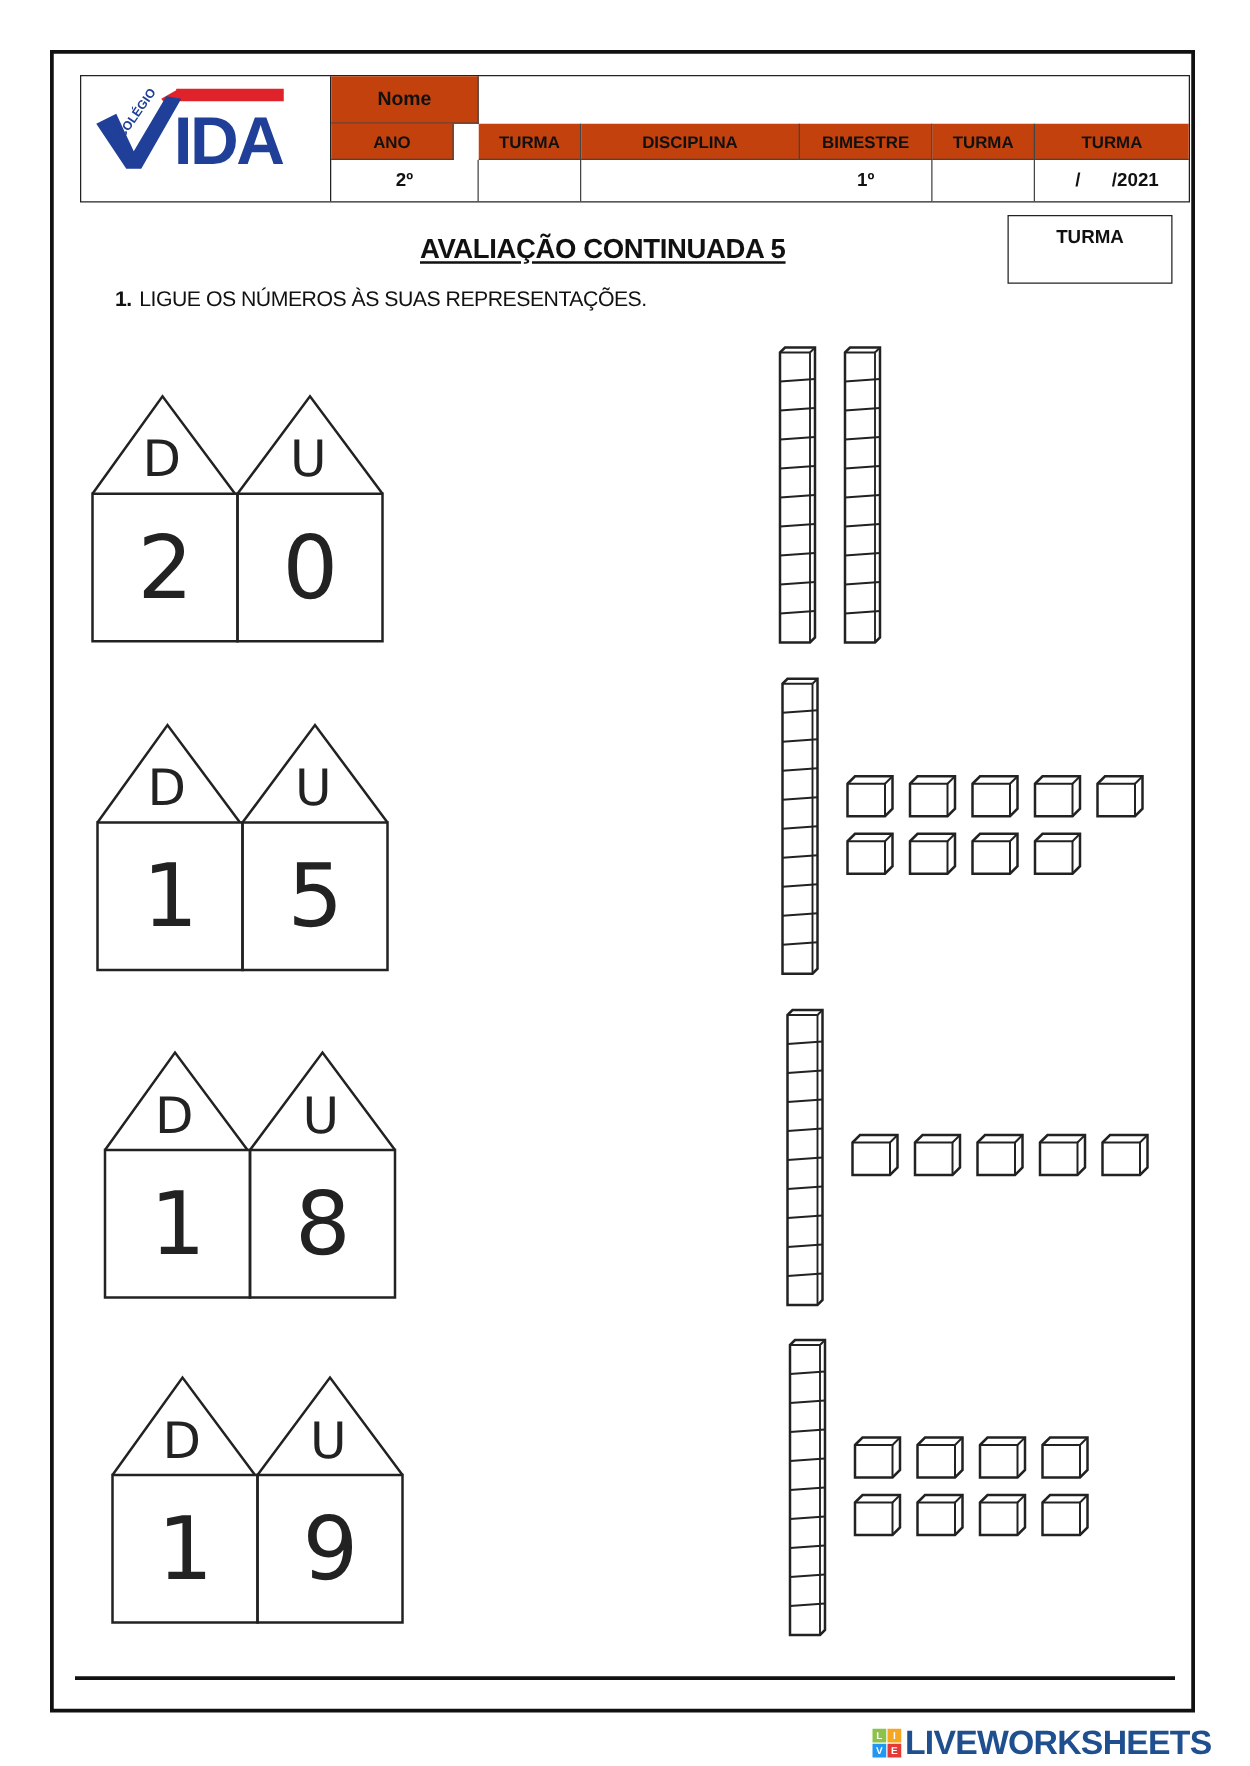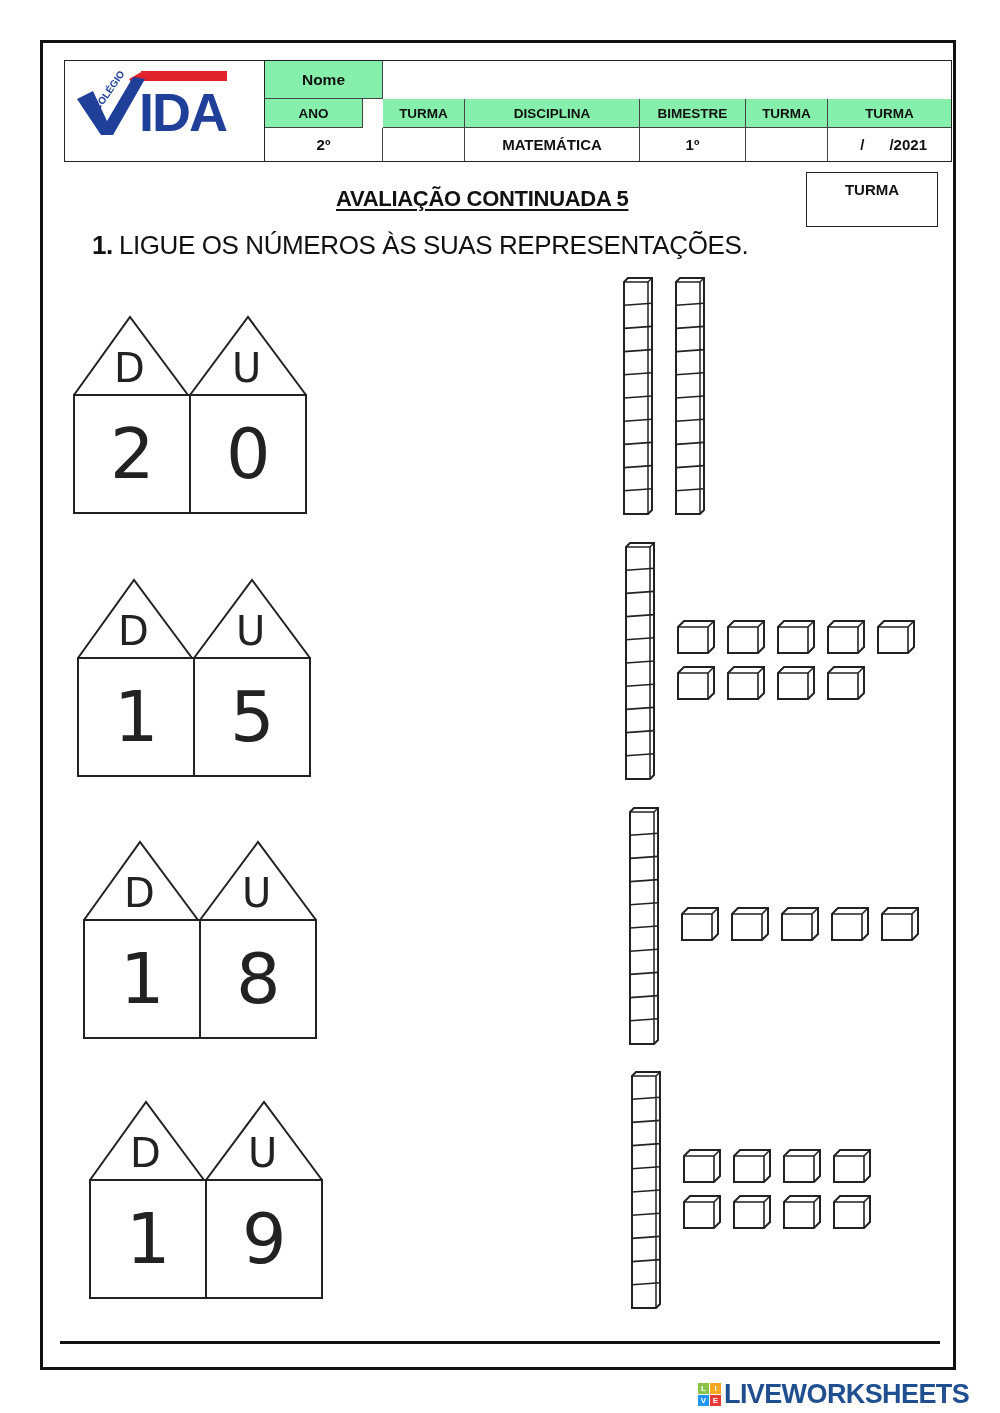--- a/index.html
+++ b/index.html
@@ -2,30 +2,30 @@
 <html><head>
 <meta charset="utf-8">
 <style>
   html,body{margin:0;padding:0;background:#ffffff;}
   body{width:1000px;height:1413px;position:relative;overflow:hidden;font-family:"Liberation Sans",sans-serif;color:#111;}
   .page-frame{position:absolute;left:40px;top:40px;width:916px;height:1330px;border:3px solid #111;box-sizing:border-box;background:#fff;}
   .header-table{position:absolute;left:64px;top:60px;width:888px;height:102px;border:1.5px solid #222;box-sizing:border-box;}
   .logo-cell{position:absolute;left:0;top:0;width:200px;height:100%;border-right:1.5px solid #222;box-sizing:border-box;}
   .grid{position:absolute;left:200px;top:0;right:0;bottom:0;}
   .cell{position:absolute;box-sizing:border-box;border-right:1px solid #444;border-bottom:1px solid #444;display:flex;align-items:center;justify-content:center;font-weight:bold;font-size:14px;}
-  .gray{background:#86efac;}
+  .gray{background:#c2410c;}
   .row1{top:0;height:38px;}
   .row2{top:38px;height:29px;font-size:13.5px;}
   .row3{top:67px;height:33px;border-bottom:none;font-size:15px;}
   .nome-label{font-size:15.5px;}
   .no-label{font-size:17px;justify-content:flex-end;padding-right:52px;}
   .logo-svg{position:absolute;left:6px;top:4px;}
   .title{position:absolute;left:336px;top:186px;font-weight:bold;font-size:22px;text-decoration:underline;text-decoration-thickness:2px;text-underline-offset:3px;letter-spacing:-0.3px;}
   .nota-box{position:absolute;left:806px;top:172px;width:132px;height:55px;border:1.5px solid #222;box-sizing:border-box;text-align:center;font-weight:bold;font-size:15px;padding-top:8px;}
-  .question{position:absolute;left:92px;top:230px;font-size:26px;letter-spacing:-0.4px;}
+  .question{position:absolute;left:92px;top:230px;font-size:17px;letter-spacing:-0.4px;}
   .question b{font-weight:bold;margin-right:6px;}
   .house{position:absolute;width:240px;height:200px;}
   .house svg{position:absolute;left:0;top:0;}
   .house .lbl{position:absolute;font-size:40px;font-family:"DejaVu Sans",sans-serif;color:#222;}
   .house .dig{position:absolute;font-size:70px;font-family:"DejaVu Sans",sans-serif;color:#222;}
   .blocks{position:absolute;}
   .footer-rule{position:absolute;left:60px;top:1341px;width:880px;height:3px;background:#111;}
   .brand{position:absolute;left:698px;top:1379px;display:flex;align-items:center;}
   .brand .tiles{display:grid;grid-template-columns:11px 11px;grid-template-rows:11px 11px;gap:1px;margin-right:3px;}
   .brand .tile{font-size:8px;font-weight:bold;color:#fff;display:flex;align-items:center;justify-content:center;line-height:1;}
@@ -51,21 +51,20 @@
 
     <div class="cell row2 gray" style="left:0;width:98px;">ANO</div>
     <div class="cell row2 gray" style="left:118px;width:82px;">TURMA</div>
     <div class="cell row2 gray" style="left:200px;width:175px;">DISCIPLINA</div>
     <div class="cell row2 gray" style="left:375px;width:106px;">BIMESTRE</div>
     <div class="cell row2 gray" style="left:481px;width:82px;">TURMA</div>
     <div class="cell row2 gray" style="left:563px;right:0;border-right:none;">TURMA</div>
 
     <div class="cell row3" style="left:0;width:118px;">2º</div>
     <div class="cell row3" style="left:118px;width:82px;"></div>
-    <div class="cell row3" style="left:200px;width:175px;">MATEMÁTICA</div>
     <div class="cell row3" style="left:375px;width:106px;">1º</div>
     <div class="cell row3" style="left:481px;width:82px;"></div>
     <div class="cell row3" style="left:563px;right:16px;border-right:none;justify-content:flex-end;padding-right:8px;white-space:pre;">/      /2021</div>
   </div>
 </div>
 
 <div class="title">AVALIAÇÃO CONTINUADA 5</div>
 <div class="nota-box"><span>TURMA</span></div>
 
 <div class="question"><b>1.</b><span>LIGUE OS NÚMEROS ÀS SUAS REPRESENTAÇÕES.</span></div>

